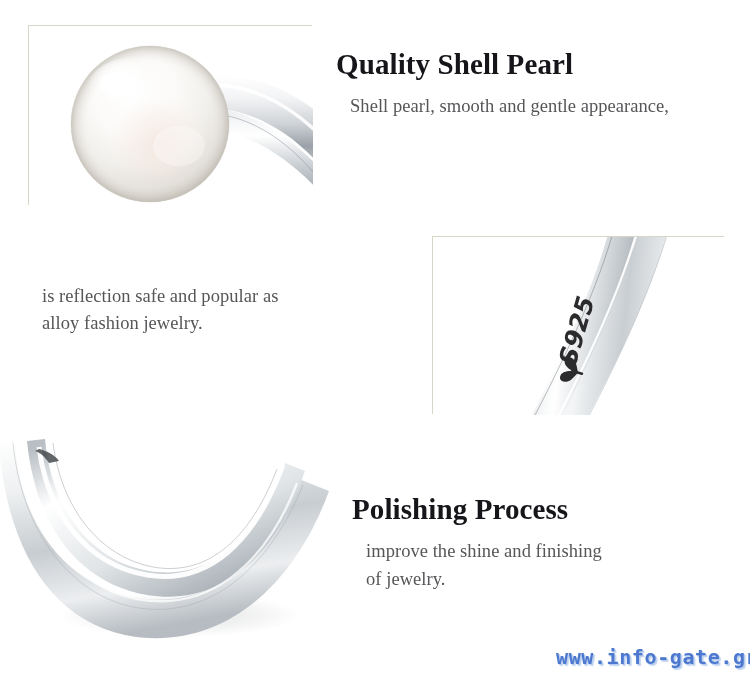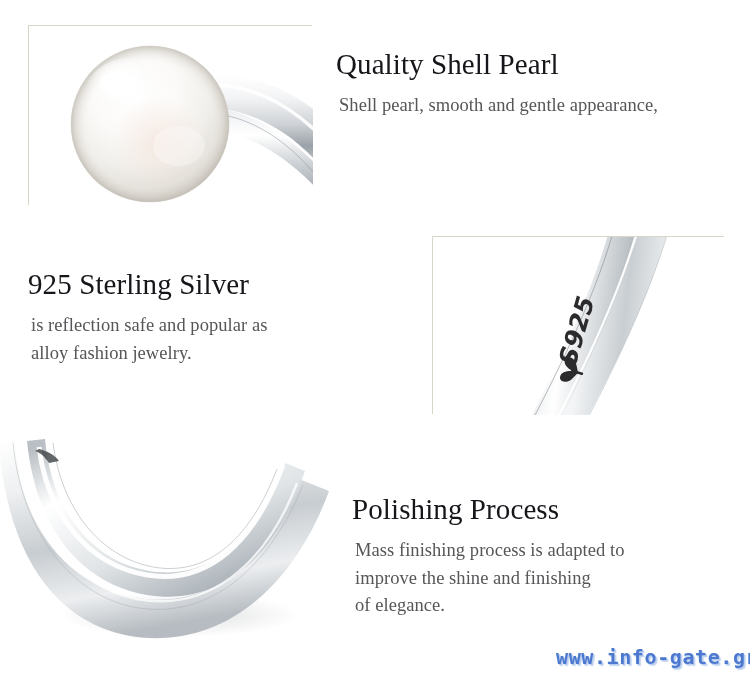--- a/index.html
+++ b/index.html
@@ -33,31 +33,31 @@
   
   #panel-pearl     { left: 28px;  top: 25px;  width: 284px; height: 180px; }
   #panel-hallmark  { left: 432px; top: 236px; width: 292px; height: 178px; }
   #panel-polish    { left: 28px;  top: 456px; width: 284px; height: 179px; }
 
   
   .text-block { position: absolute; }
   .heading {
     color: #15151a;
     font-size: 29px;
-    font-weight: normal;
+    font-weight: bold;
     letter-spacing: 0.1px;
     margin: 0 0 13px 0;
     line-height: 1.05;
     white-space: nowrap;
   }
   .body-copy {
     color: #565659;
     font-size: 18.5px;
     line-height: 1.48;
-    margin: 3px;
+    margin: 14px;
     letter-spacing: 0.05px;
   }
   .body-copy .ln { display: block; white-space: nowrap; }
 
   #text-pearl    { left: 336px; top: 49px;  width: 400px; }
   #text-silver   { left: 28px;  top: 269px; width: 390px; }
   #text-polish   { left: 352px; top: 494px; width: 400px; }
 
   
   #watermark {
@@ -200,21 +200,20 @@
                      C4 4 1 5 0 6 C-1 5 -4 4 -7 2 C-11 -1 -11 -6 -8 -7 Z" fill="#2b2b2d"></path>
             <path d="M0 1 L0 9" stroke="#2b2b2d" stroke-width="2.1" stroke-linecap="round"></path>
           </g>
         </g>
       </g>
     </svg>
   </div>
 </div>
 
 <div class="text-block" id="text-silver">
-  <h2 class="heading">925 Sterling Silver</h2>
   <p class="body-copy">
     <span class="ln">is reflection safe and popular as</span>
     <span class="ln">alloy fashion jewelry.</span>
   </p>
 </div>
 
 <div class="panel" id="panel-polish">
   <div class="panel-media">
     <svg width="284" height="179" viewBox="0 0 284 179" aria-hidden="true">
       <defs>
@@ -254,19 +253,18 @@
       <path d="M-16 -14 C-8 70 38 136 104 150 C176 164 238 116 274 28" stroke="#9ba1a6" stroke-width="0.8" fill="none" opacity="0.45"></path>
 
       <path d="M10 -8 C18 -6 26 -2 30 4 L20 6 C16 0 12 -4 6 -6 Z" fill="#3c4044" opacity="0.8"></path>
     </svg>
   </div>
 </div>
 
 <div class="text-block" id="text-polish">
   <h2 class="heading">Polishing Process</h2>
   <p class="body-copy">
-    <span class="ln">Mass finishing process is adapted to</span>
     <span class="ln">improve the shine and finishing</span>
-    <span class="ln">of elegance.</span>
+    <span class="ln">of jewelry.</span>
   </p>
 </div>
 
 <div id="watermark">www.info-gate.gr</div>
 
 </body></html>

